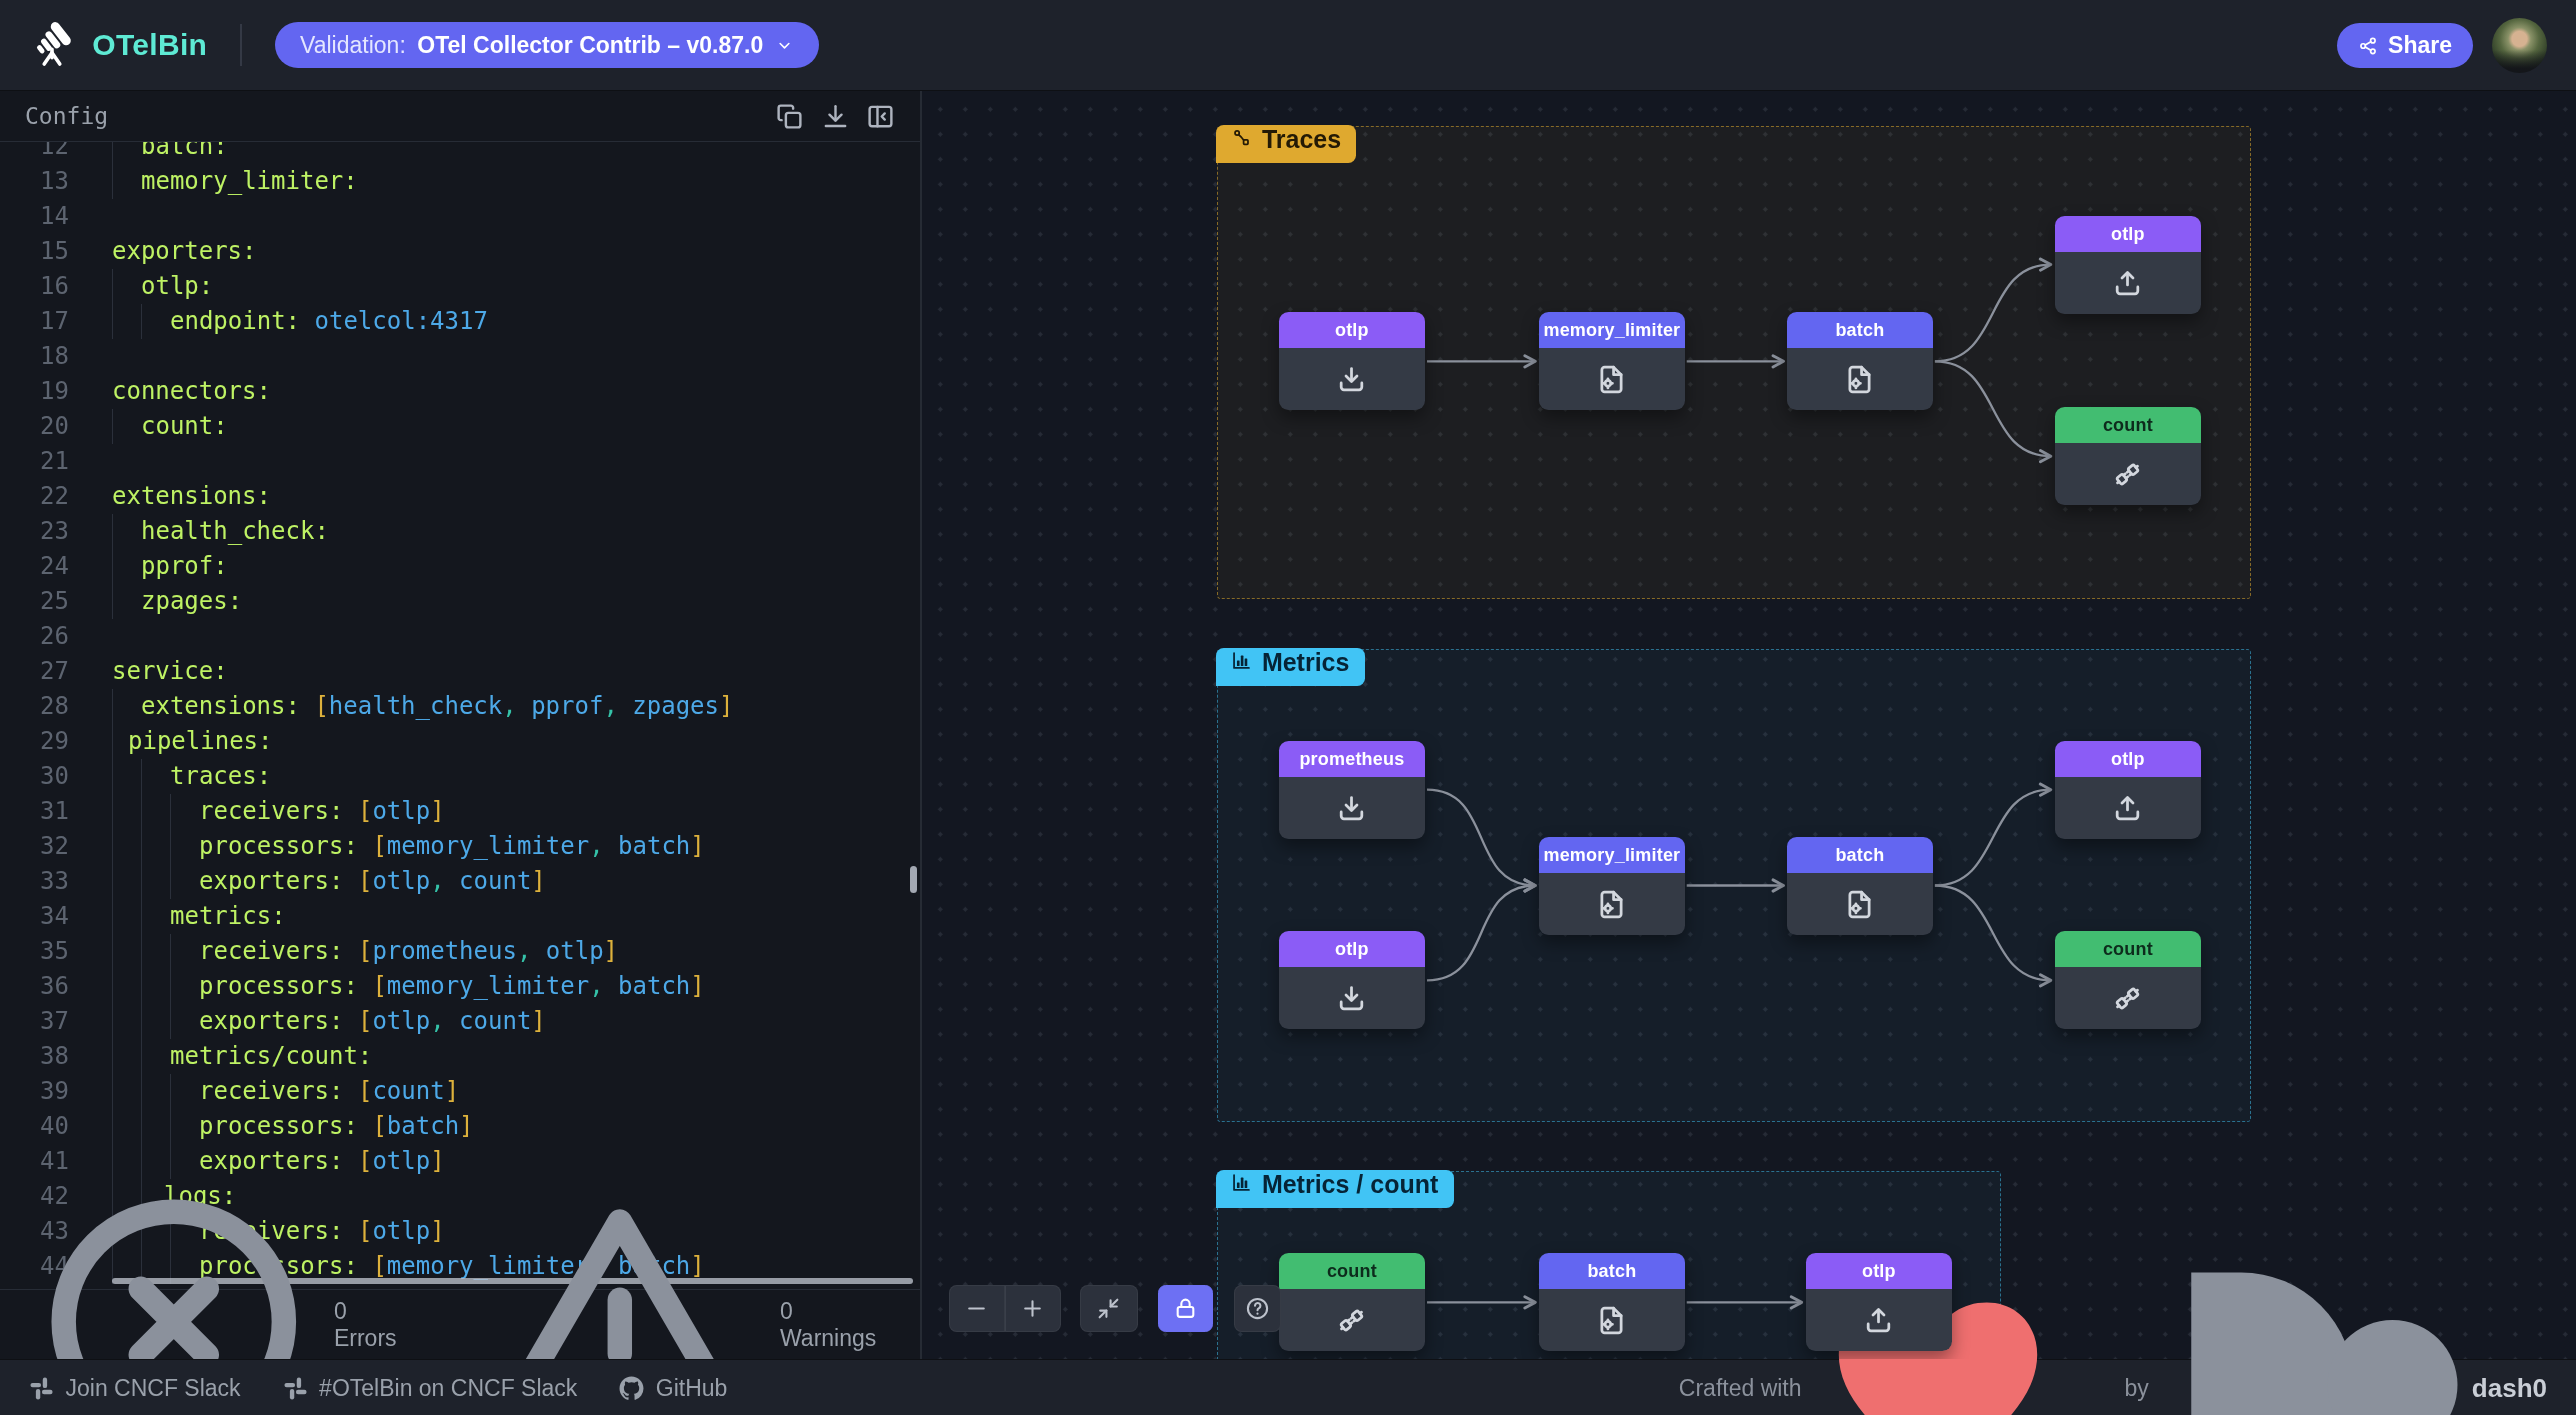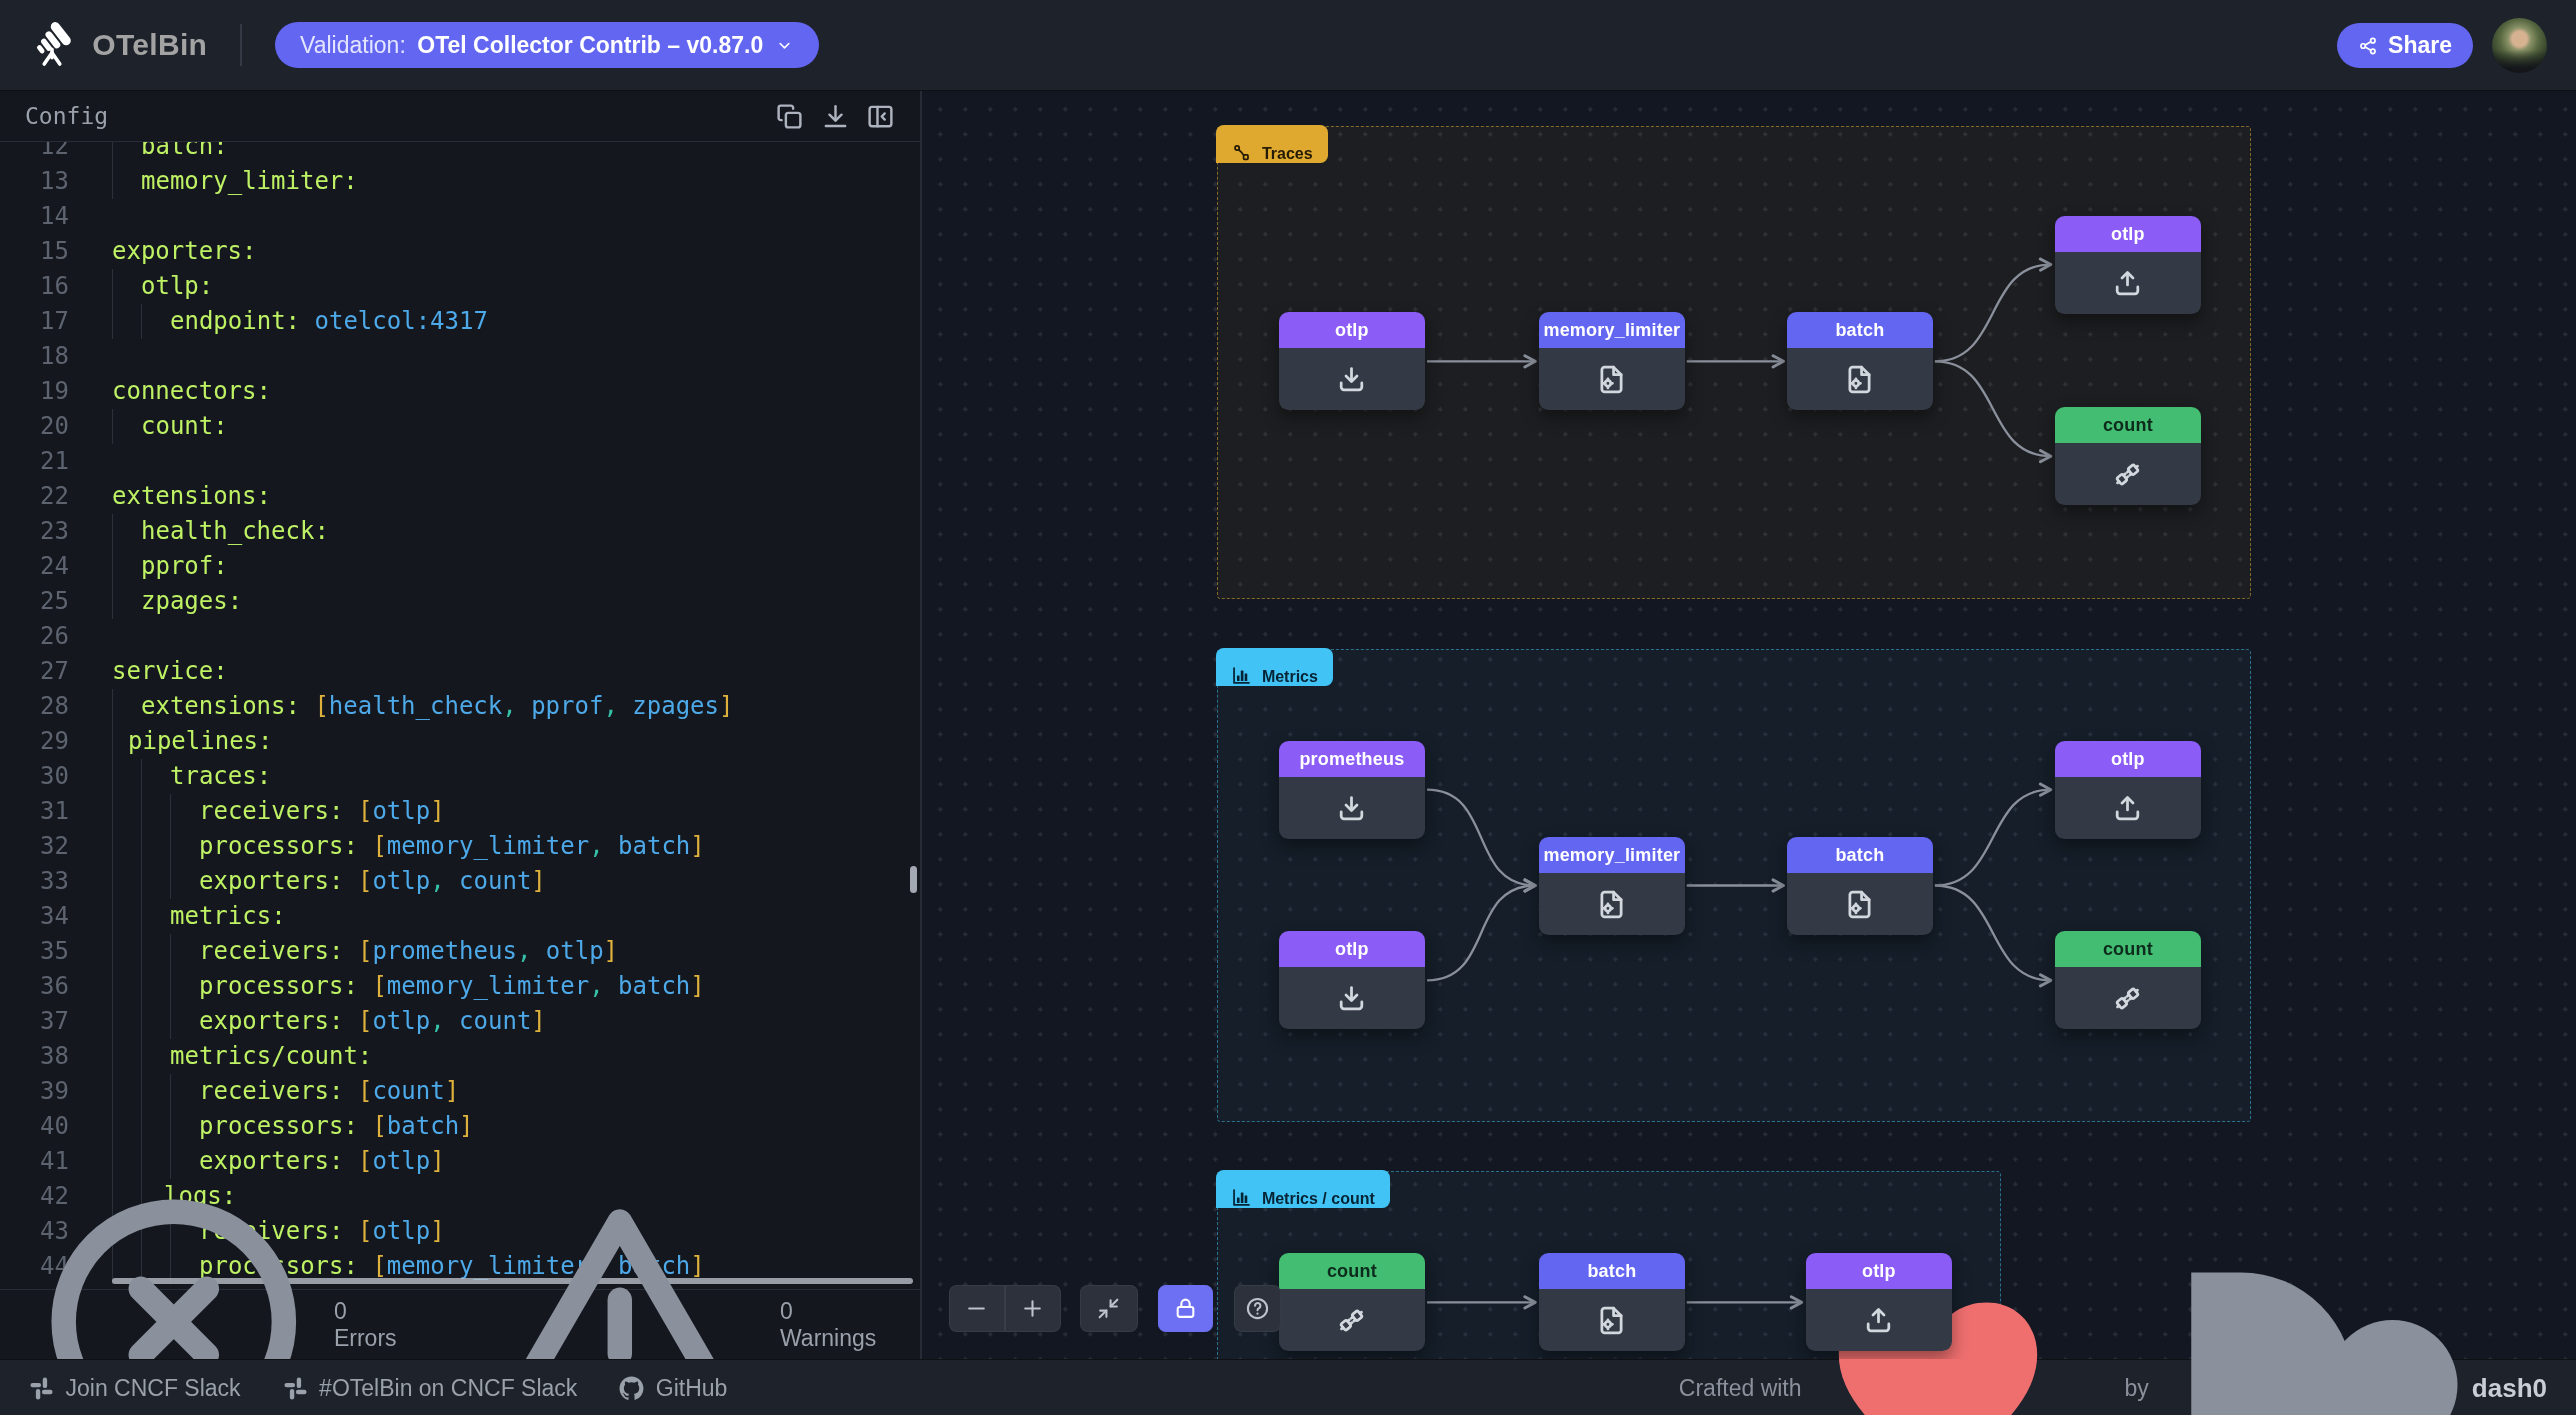--- a/index.html
+++ b/index.html
@@ -2,21 +2,21 @@
 <html><head>
 <meta charset="utf-8">
 <style>
   * { margin:0; padding:0; box-sizing:border-box; }
   html,body { width:2576px; height:1415px; overflow:hidden; background:#101218;
     font-family:"Liberation Sans", sans-serif; }
 
   
   .app-header { position:relative; width:2576px; height:91px; background:#1e222b;
     border-bottom:1.9px solid #0e1014; display:flex; align-items:center; padding:0 29px; }
-  .brand { display:flex; align-items:center; gap:15.3px; color:#a3a3a3; }
+  .brand { display:flex; align-items:center; gap:15.3px; color:#5eead4; }
   .logo-box { width:48px; height:50px; color:#ffffff; }
   .app-title { font-size:30px; font-weight:700; letter-spacing:0.3px; }
   .header-sep { width:1.9px; height:42px; background:#343945; margin:0 33px; }
   .validation-btn { display:flex; align-items:center; gap:11.5px; height:46px; padding:0 25px;
     background:#6366f1; border:none; border-radius:25px; color:#fff; cursor:pointer; }
   .val-label { font-size:23px; color:#e4e6ff; }
   .val-value { font-size:23px; font-weight:700; }
   .validation-btn .icon16 { width:19px; height:19px; margin-top:1.9px; }
   .spacer { flex:1; }
   .share-btn { display:flex; align-items:center; gap:10.5px; height:45px; padding:0 21px;
@@ -58,22 +58,22 @@
   .status-bar { position:relative; height:70px; border-top:1.9px solid #272c36;
     display:flex; align-items:center; gap:59px; padding:0 27px; color:#9aa1ab; font-size:23px; }
   .status-item { display:flex; align-items:center; gap:13.4px; }
   .status-item svg { width:26px; height:26px; color:#8b919c; }
 
   
   .viz-panel { position:relative; width:1654px; height:1268px; background:#131721; overflow:hidden;
     background-image:radial-gradient(circle, #262b36 2.1px, rgba(0,0,0,0) 2.1px);
     background-size:25px 25px; background-position:5.8px 5.8px; }
   .pipe-section { position:absolute; border:1.9px dashed; border-radius:3.8px; }
-  .pipe-badge { position:absolute; left:-1.9px; top:-1.9px; display:flex; align-items:flex-end; gap:9.6px;
-    height:38px; padding:0 15.3px; border-radius:7.7px 7.7px 7.7px 0; font-size:16px; font-weight:700; }
+  .pipe-badge { position:absolute; left:-1.9px; top:-1.9px; display:flex; align-items:flex-start; gap:9.6px;
+    height:38px; padding:0 15.3px; border-radius:7.7px 7.7px 7.7px 0; font-size:25px; font-weight:700; }
   .pipe-badge svg { width:21px; height:21px; }
   .flow-node { position:absolute; width:146px; border-radius:9.6px; cursor:grab;
     box-shadow:0 7.7px 17px rgba(0,0,0,.38); z-index:3; }
   .node-head { height:36px; border-radius:9.6px 9.6px 0 0; display:flex; align-items:center;
     justify-content:center; font-size:18px; font-weight:600; letter-spacing:0.2px; }
   .node-body { height:62px; background:#343a45; border-radius:0 0 9.6px 9.6px;
     display:flex; align-items:center; justify-content:center; color:#d3d7de; }
   .node-body svg { width:33px; height:33px; }
   .edges { position:absolute; left:0; top:0; pointer-events:none; z-index:2; }
 

